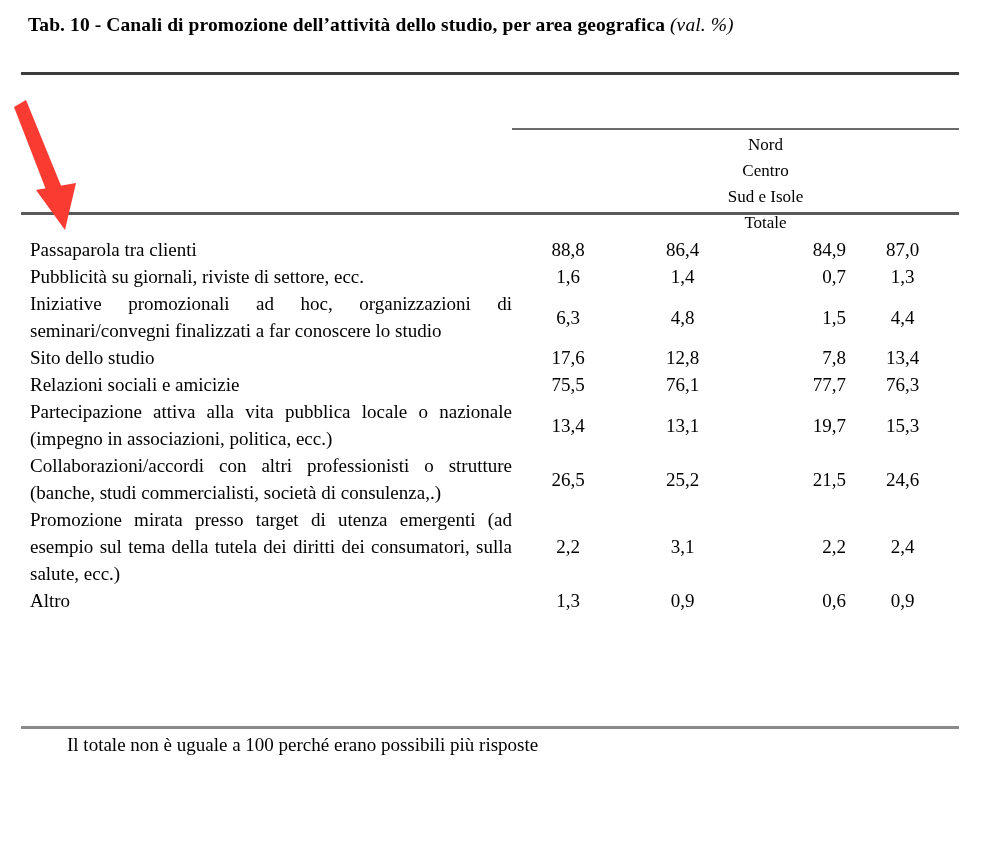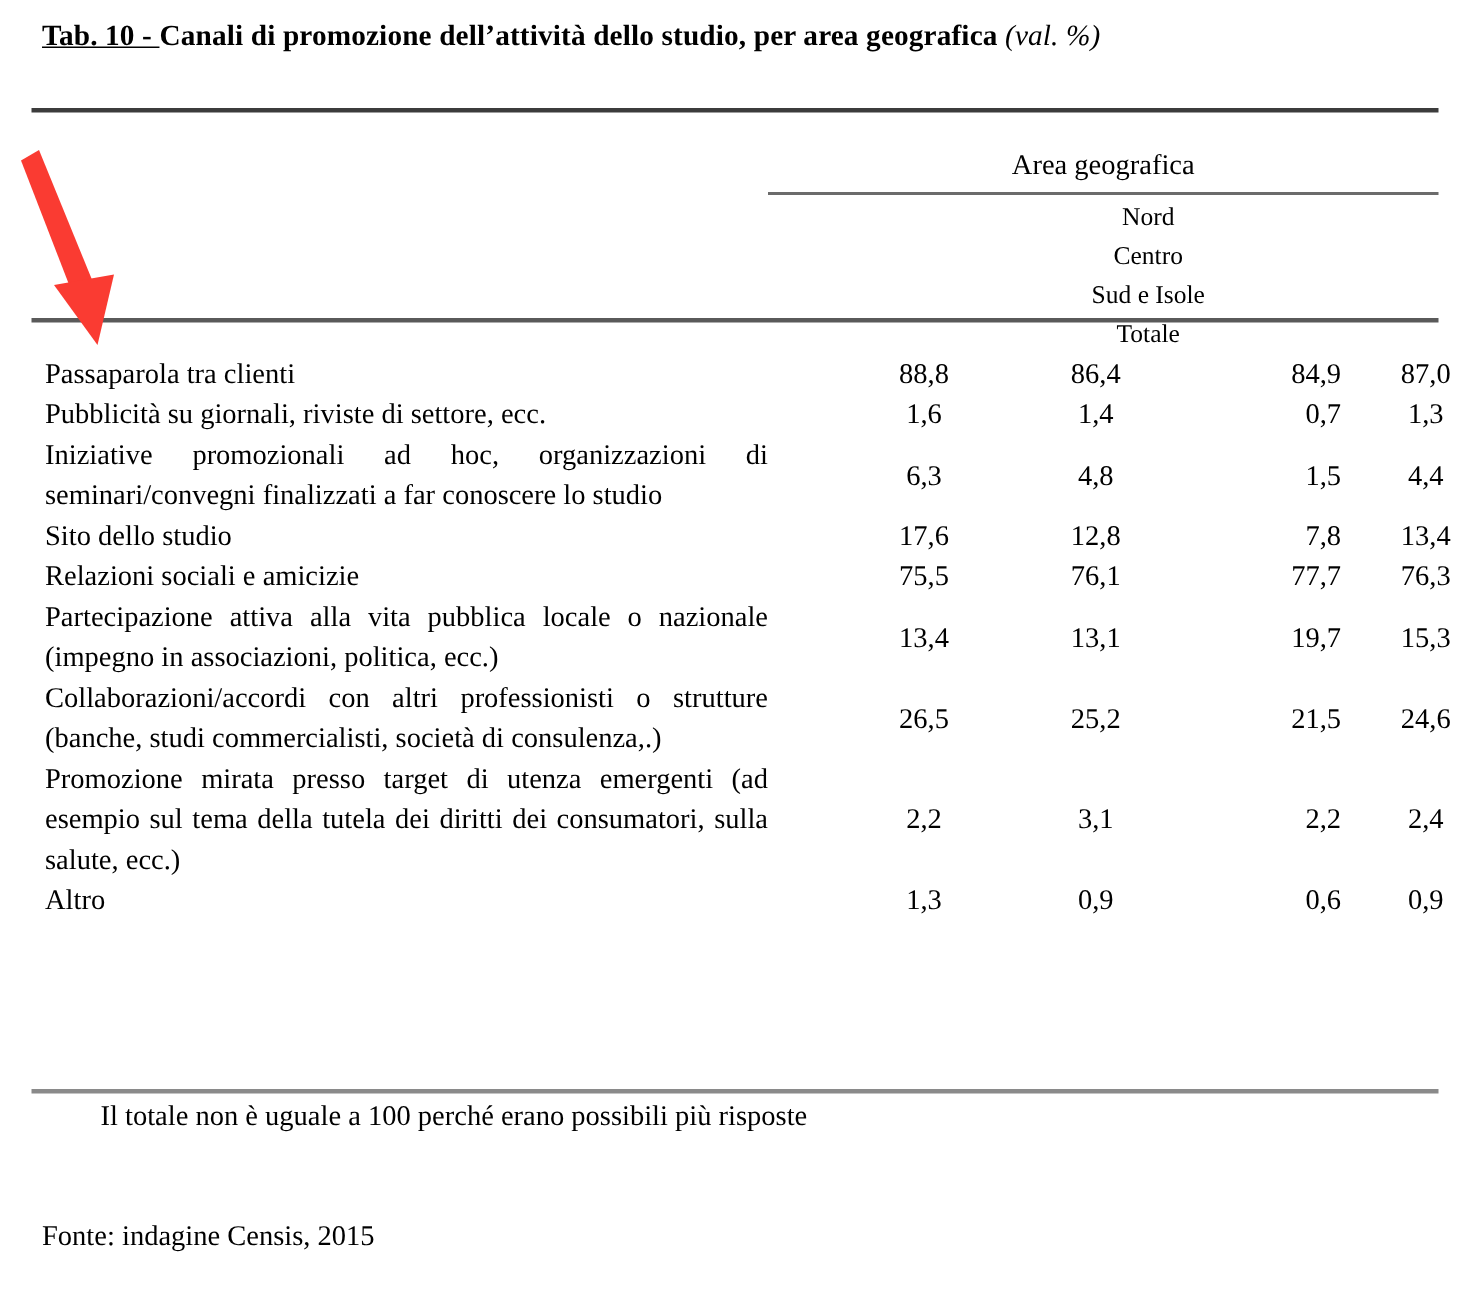--- a/index.html
+++ b/index.html
@@ -26,21 +26,21 @@
   .title {
     position: absolute;
     left: 28px;
     top: 14px;
     width: 930px;
     font-size: 19.5px;
     font-weight: bold;
     letter-spacing: 0.1px;
     white-space: nowrap;
   }
-  .title .tab-num { font-weight: bold; text-decoration: underline; }
+  .title .tab-num { font-weight: bold; }
   .title .tab-sub {
     font-weight: normal;
     font-style: italic;
     margin-top: 18px;
   }
 
   
   .rule {
     position: absolute;
     background: #4a4a4a;
@@ -80,21 +80,20 @@
   .tbody {
     position: absolute;
     left: 30px;
     top: 236px;
     width: 929px;
   }
   .row {
     display: flex;
     align-items: center;
     width: 100%;
-    gap: 48px;
   }
   .row .label {
     width: 482px;
     flex: 0 0 482px;
     font-size: 19px;
     line-height: 27px;
     text-align: justify;
     text-justify: inter-word;
     -moz-text-align-last: left;
     text-align-last: left;
@@ -149,21 +148,20 @@
 
   <div class="title">
     <span class="tab-num">Tab. 10 - </span><span class="tab-main">Canali di promozione dell’attività dello studio, per area geografica</span> <span class="tab-sub">(val. %)</span>
   </div>
 
   <div class="rule rule-top"></div>
   <div class="rule rule-span"></div>
   <div class="rule rule-head"></div>
   <div class="rule rule-bottom"></div>
 
-  <div class="head-group">Area geografica</div>
 
   <div class="head-cols">
     <div class="hc">Nord</div>
     <div class="hc">Centro</div>
     <div class="hc">Sud e Isole</div>
     <div class="hc">Totale</div>
   </div>
 
   <div class="tbody">
       <div class="row single">
@@ -243,21 +241,20 @@
         <div class="vals">
           <div class="v v1">1,3</div>
           <div class="v v2">0,9</div>
           <div class="v v3">0,6</div>
           <div class="v v4">0,9</div>
         </div>
       </div>
     </div>
 
   <div class="note note-1">Il totale non è uguale a 100 perché erano possibili più risposte</div>
-  <div class="note note-2">Fonte: indagine Censis, 2015</div>
 
   <svg class="arrow-annot" viewBox="0 0 130 145" xmlns="http://www.w3.org/2000/svg">
     <g id="arrow-group" fill="#fa3b32">
       <polygon id="arrow-shaft" points="14,12 26,5 64,98 50,105"></polygon>
       <polygon id="arrow-head" points="36,95 76,88 65,135"></polygon>
     </g>
   </svg>
 
 </div>
 

